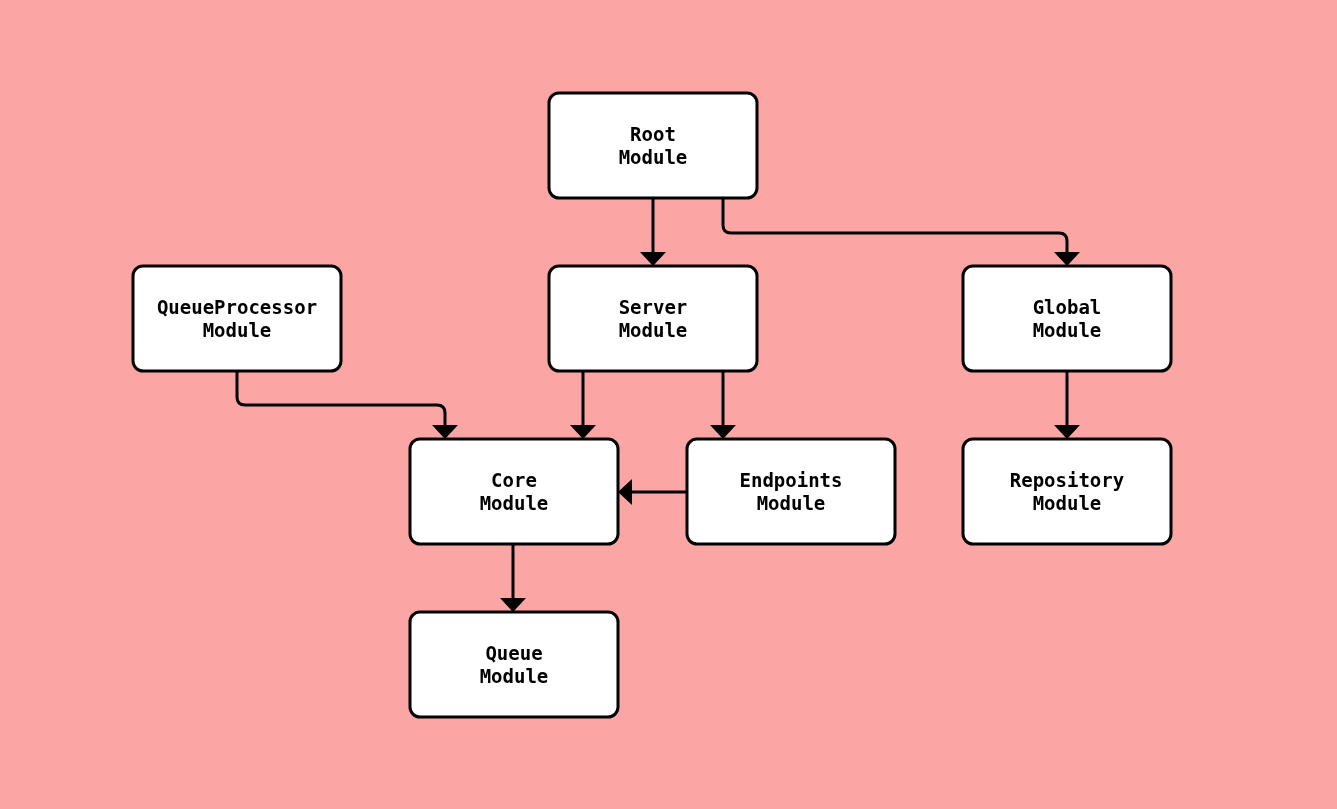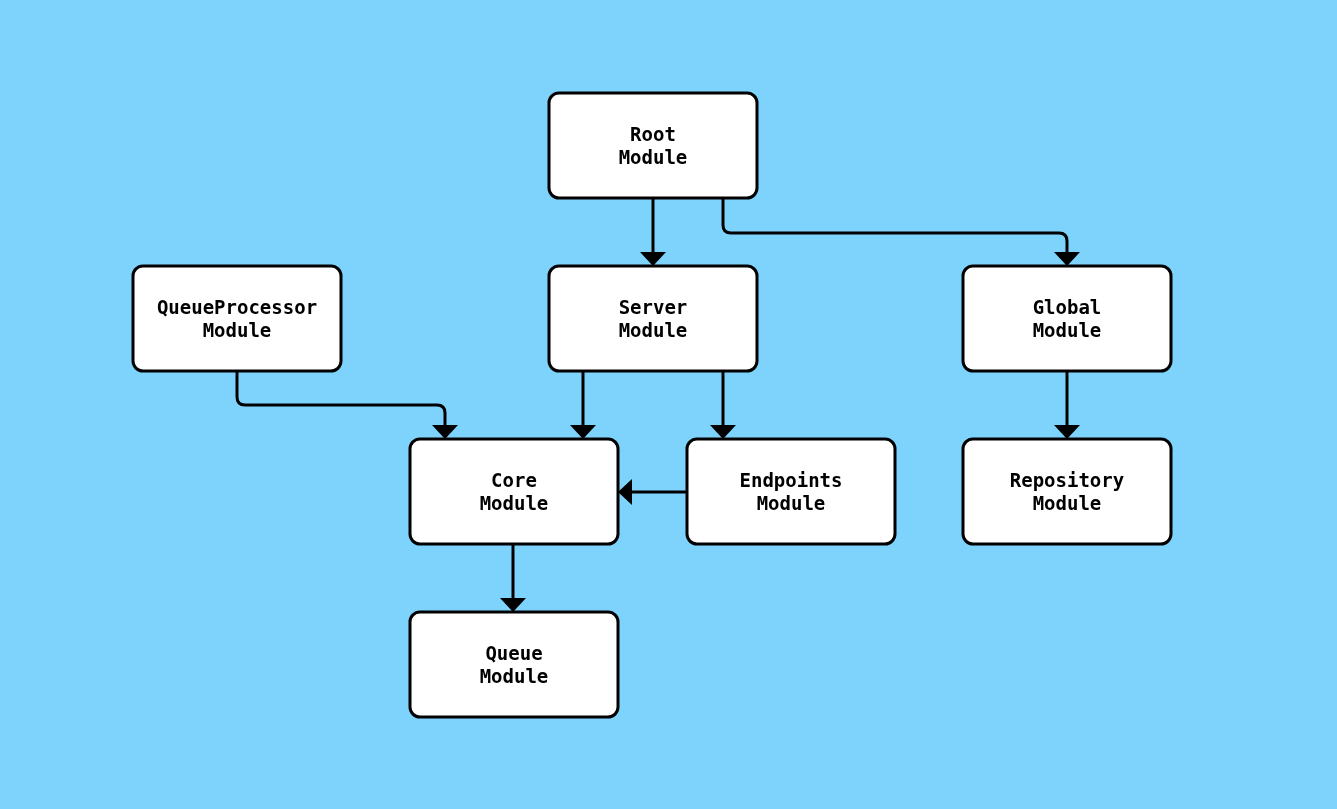--- a/index.html
+++ b/index.html
@@ -10,21 +10,21 @@
   body {
     width: 1337px;
     height: 809px;
     overflow: hidden;
     font-family: "DejaVu Sans Mono", monospace;
   }
   #stage {
     position: relative;
     width: 1337px;
     height: 809px;
-    background: #7dd3fc;
+    background: #fca5a5;
   }
   svg text {
     font-family: "DejaVu Sans Mono", monospace;
     font-weight: 700;
     font-size: 19px;
   }
 </style>
 </head>
 <body>
 

